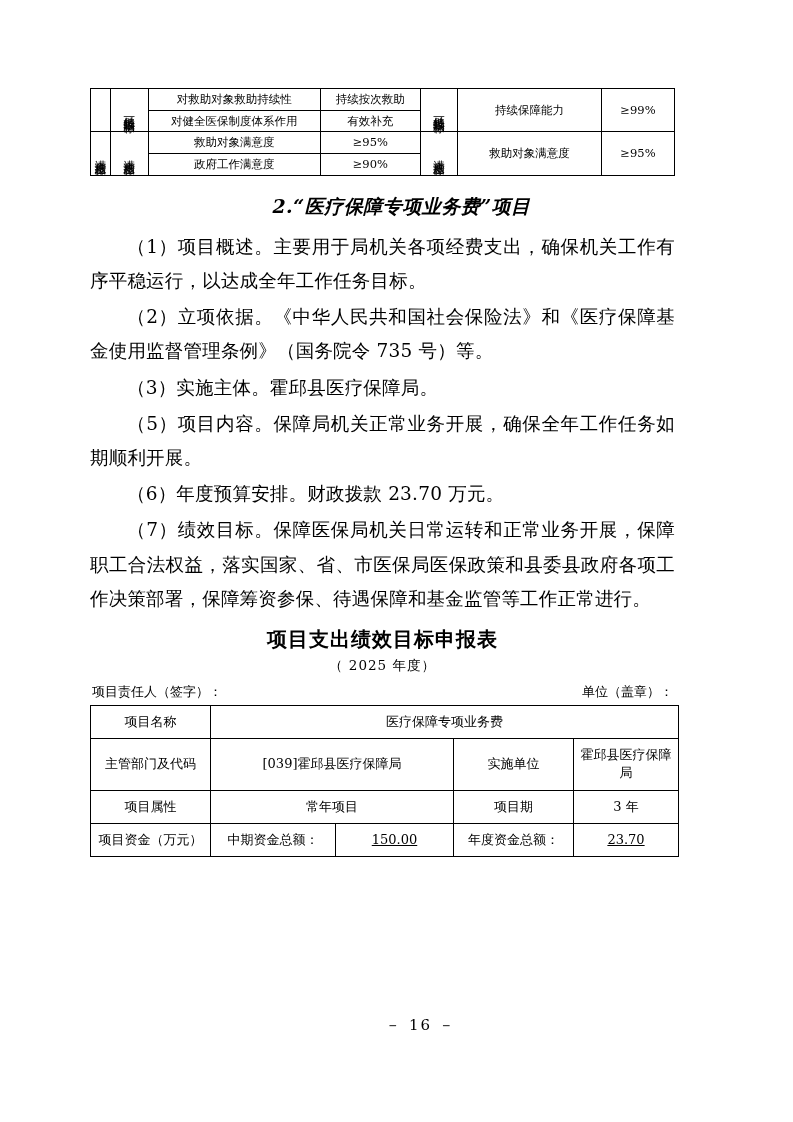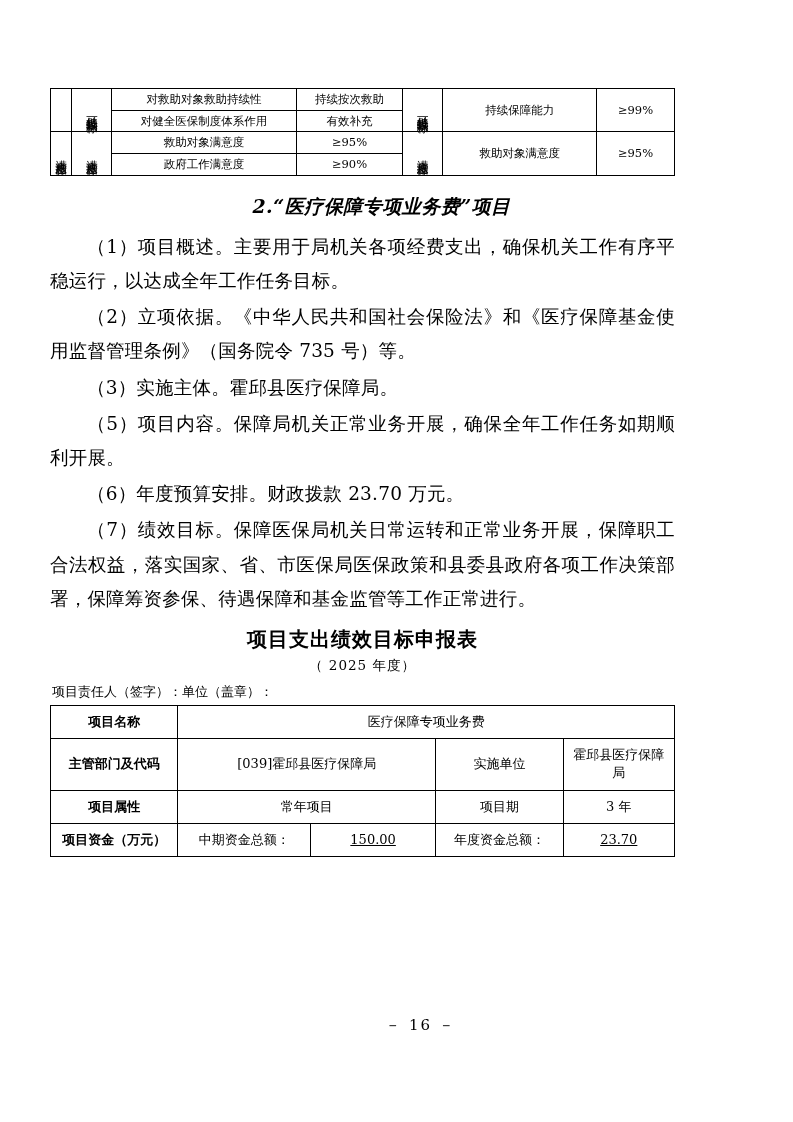--- a/index.html
+++ b/index.html
@@ -14,21 +14,21 @@
     color: #000;
     position: relative;
     overflow: hidden;
   }
   .page {
     position: absolute;
     left: 0; top: 0;
     width: 793px;
     height: 1122px;
     box-sizing: border-box;
-    padding: 88px 118px 0 50px;
+    padding: 88px 118px 0 90px;
   }
 
   
   table.doc-table {
     border-collapse: collapse;
     width: 100%;
     table-layout: fixed;
   }
   table.doc-table td {
     border: 1px solid #000;
@@ -77,39 +77,40 @@
     letter-spacing: 1px;
   }
   .year-line {
     text-align: center;
     font-size: 13.5px;
     margin: 4px 0 8px 0;
     letter-spacing: 1px;
   }
   .meta-row {
     display: flex;
+    justify-content: space-between;
     font-size: 13px;
     margin: 2px 2px 4px 2px;
   }
 
   
   table.form-table {
     border-collapse: collapse;
     width: 100%;
     table-layout: fixed;
   }
   table.form-table td {
     border: 1px solid #000;
     font-size: 13px;
     line-height: 1.4;
     padding: 7px 4px;
     text-align: center;
     vertical-align: middle;
   }
-  td.lbl { width: 120px; font-weight: bold; }
+  td.lbl { width: 120px; }
   td.amt { text-align: right; padding-right: 14px; text-decoration: underline; }
   td.lft { text-align: left; padding-left: 12px; }
 
   .page-number {
     position: absolute;
     left: 0;
     right: 0;
     top: 1016px;
     text-align: center;
     font-size: 15px;

